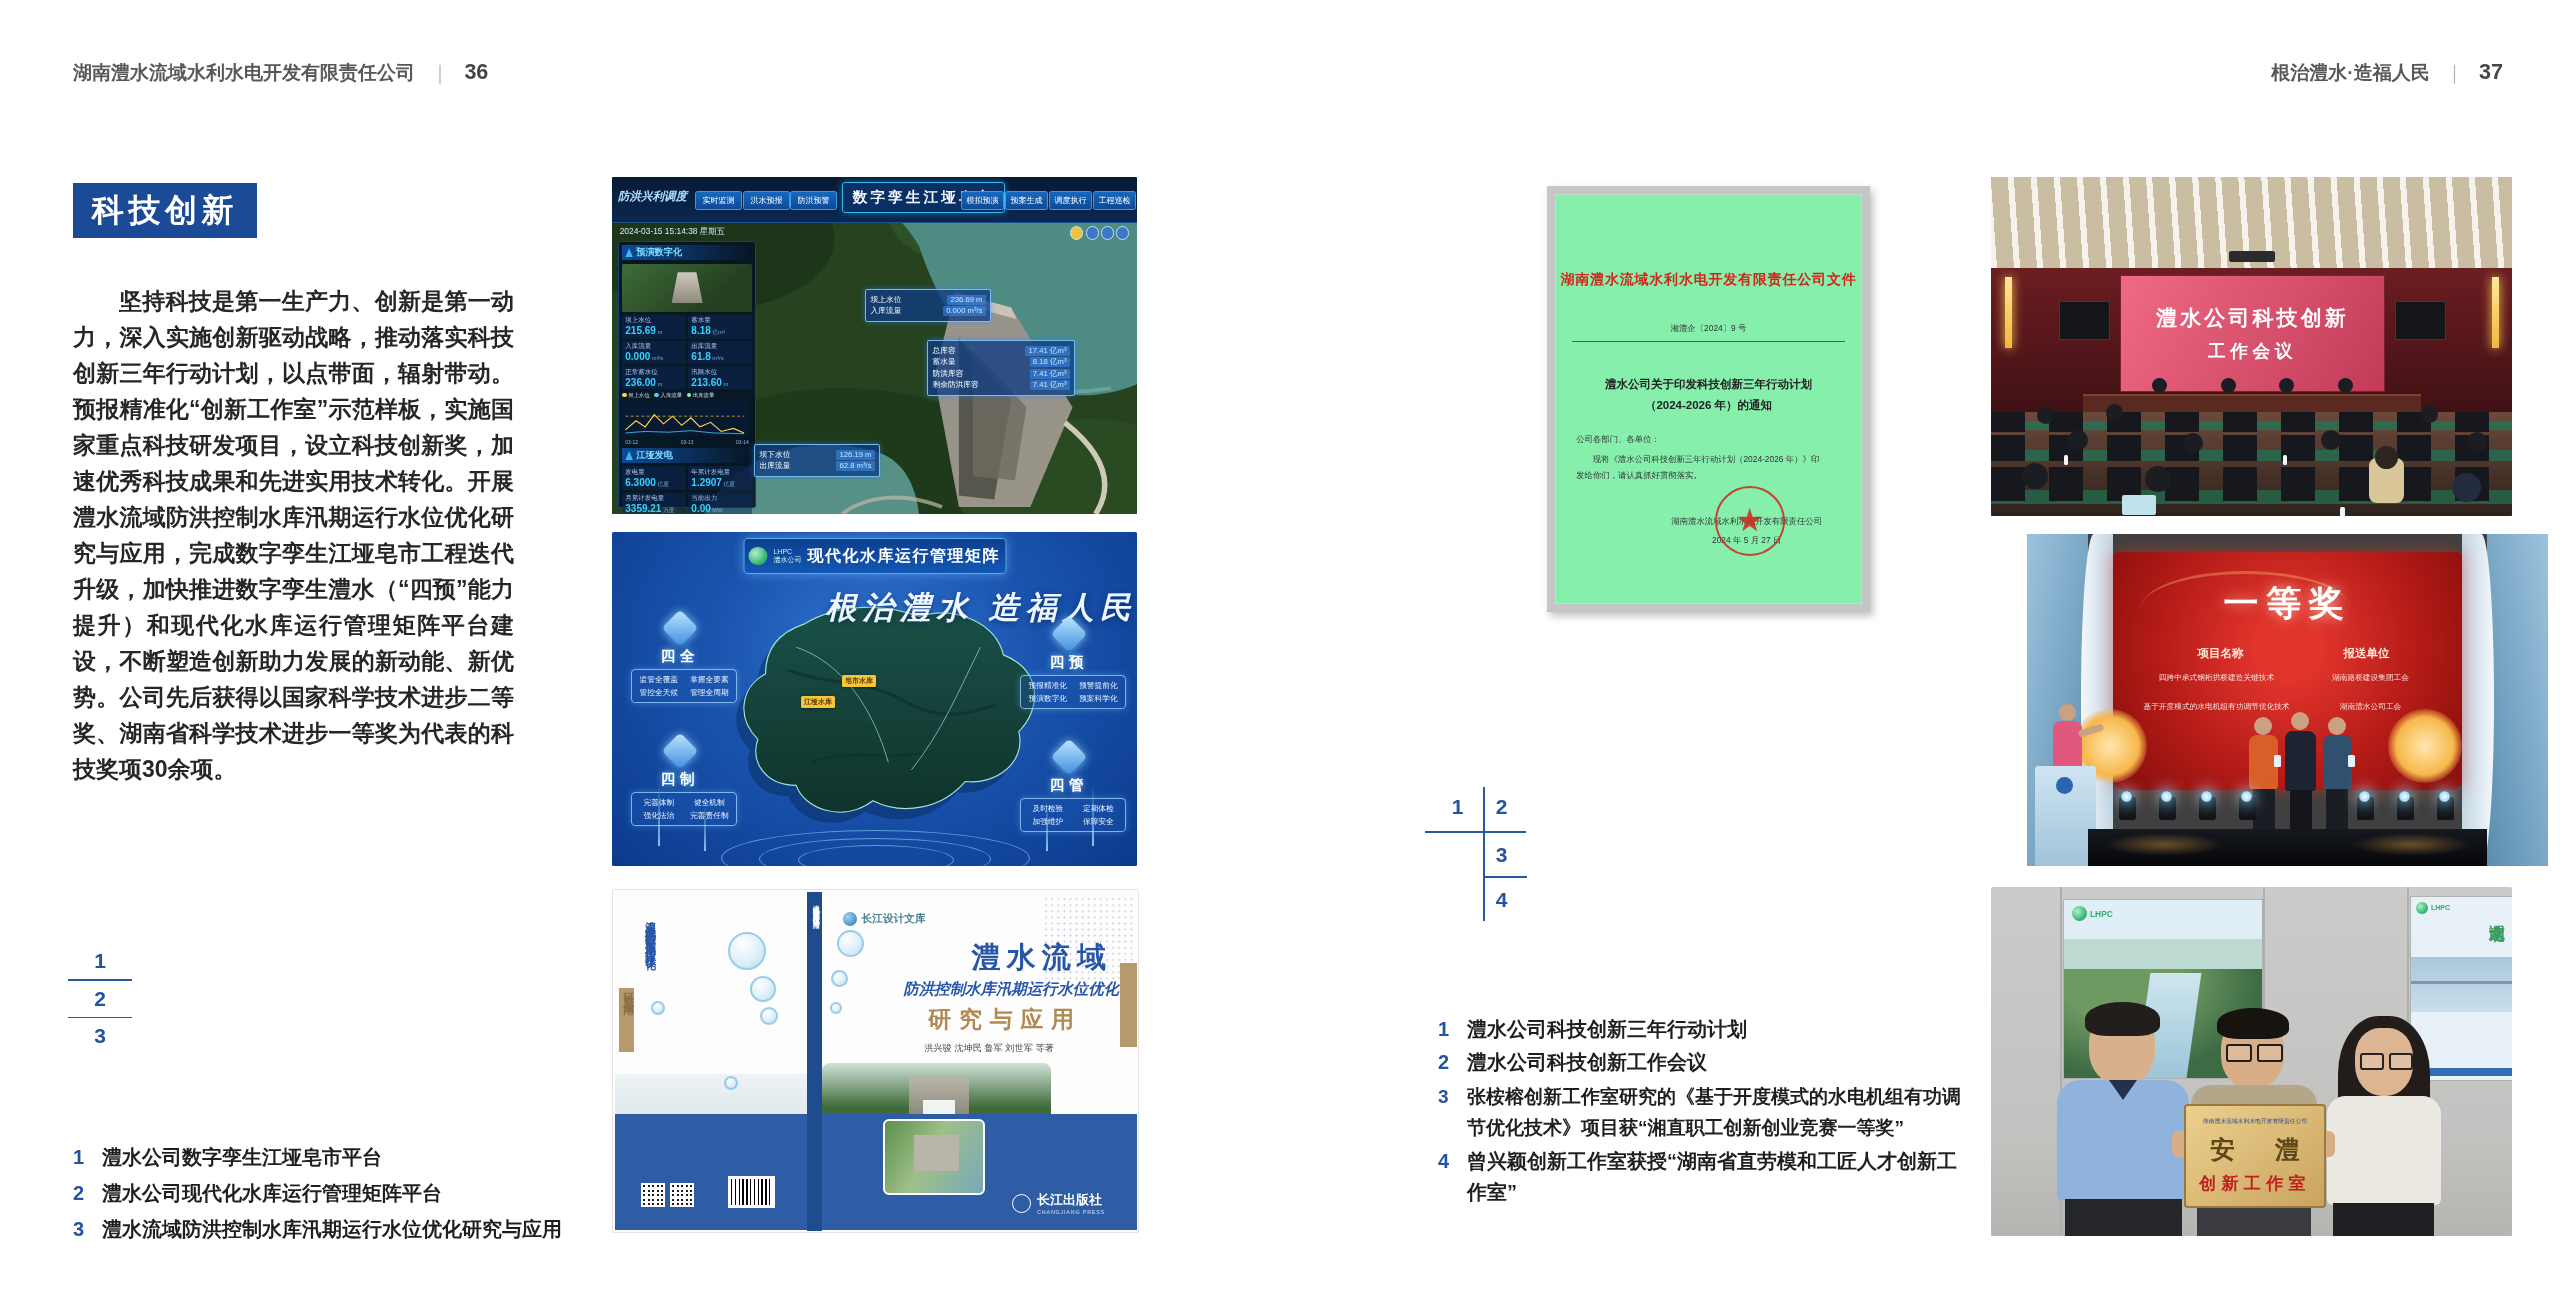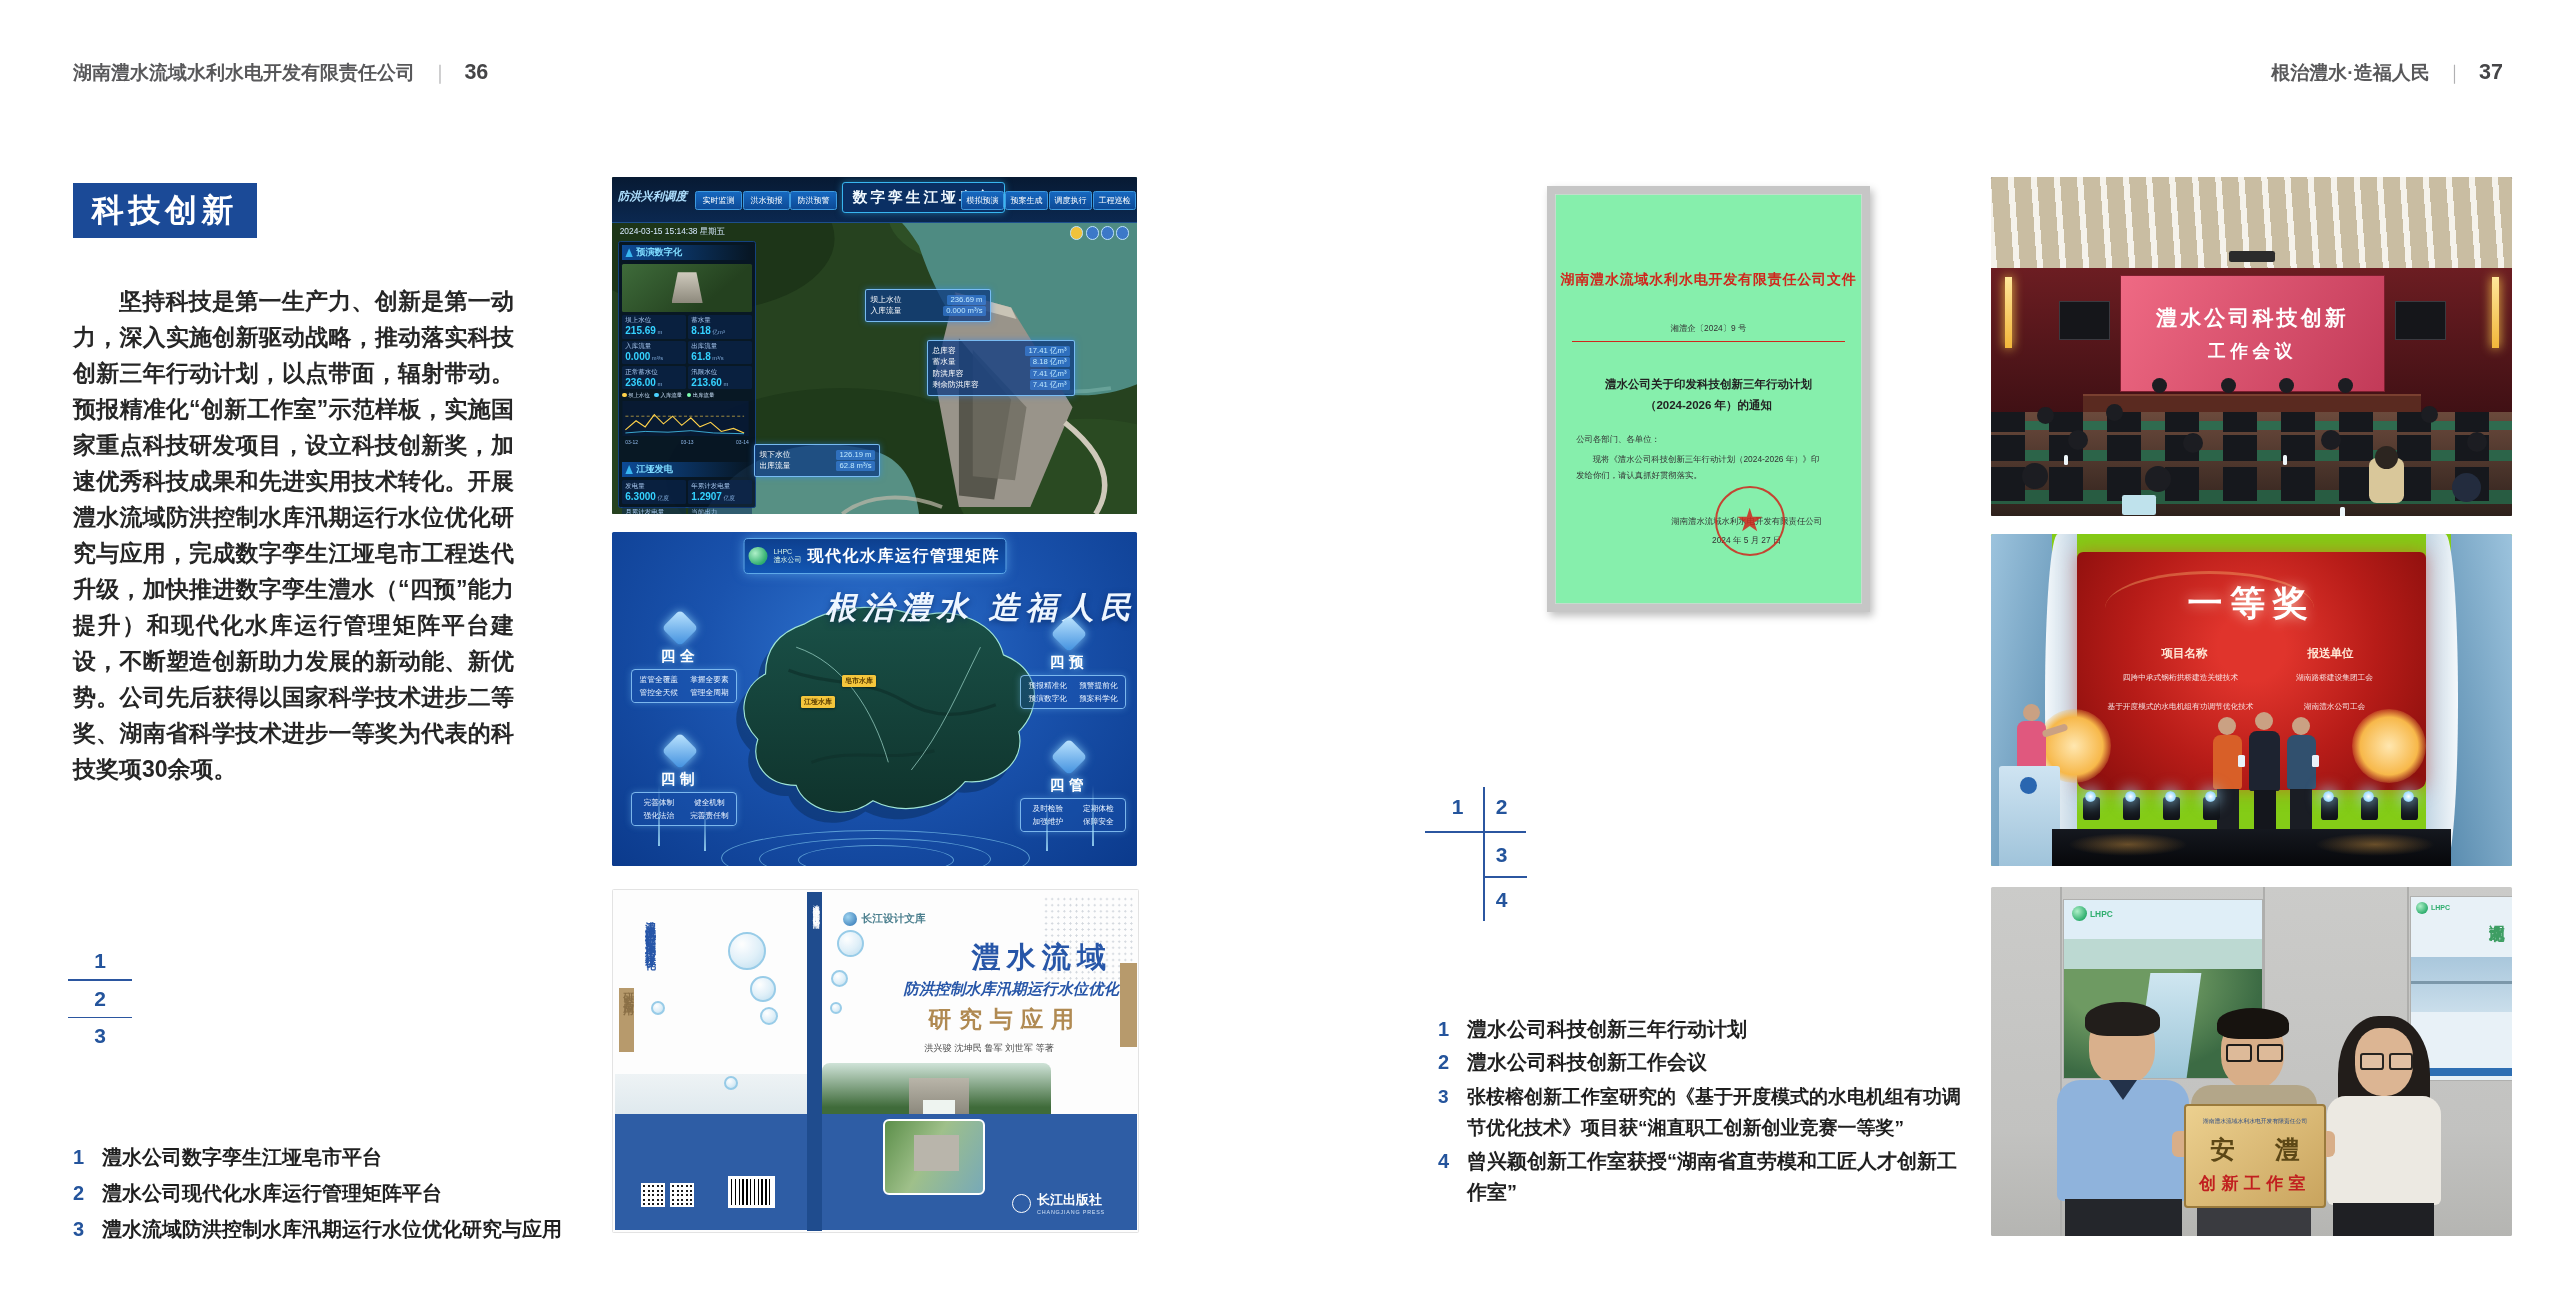--- a/index.html
+++ b/index.html
@@ -75,21 +75,21 @@
   .qr{position:absolute;width:20px;height:20px;background:
       repeating-linear-gradient(#1a1a1a 0 2.3px,#fff 2.3px 4.6px),repeating-linear-gradient(90deg,#1a1a1a 0 2.3px,#fff 2.3px 4.6px);
       background-blend-mode:lighten;border:2.3px solid #fff;}
   .barcode{position:absolute;background:#fff;display:flex;flex-direction:column;align-items:center;padding:3.1px;}
   .bars{width:41px;height:26px;background:repeating-linear-gradient(90deg,#000 0 1.5px,#fff 1.5px 3.8px);}
   
   .meet{background:#3a2a24;}
   .seatrow{position:absolute;background:repeating-linear-gradient(90deg,#16181d 0 34px,rgba(0,0,0,0) 34px 58px);}
   .head{position:absolute;border-radius:50%;background:#1c1d22;}
   
-  .aw{background:#84cc16;}
+  .aw{background:#404040;margin-left:36px;}
   .aw-light{position:absolute;width:17px;height:23px;background:#101318;border-radius:3.1px;}
   .aw-light:before{content:"";position:absolute;left:2.3px;top:-6.1px;width:10.7px;height:10.7px;border-radius:50%;
                    background:radial-gradient(#ffffff,#9fdcff 60%,rgba(159,220,255,0));box-shadow:0 0 12.3px 4.6px rgba(159,220,255,.55);}
   .person{position:absolute;border-radius:7.7px 7.7px 3.1px 3.1px;}
   .phead{position:absolute;border-radius:50%;background:#caa183;}
   
   .plq{background:linear-gradient(#cbcbc9,#c2c2c0 70%,#b5b5b2);}
   .plaque-board{position:absolute;background:linear-gradient(140deg,#ecd08f,#c9a45e);border:2.3px solid #9a7a3c;
                 border-radius:3.8px;display:flex;flex-direction:column;align-items:center;justify-content:center;gap:6.1px;}
   
@@ -216,21 +216,21 @@
         <rect width="166" height="46" fill="rgba(8,28,60,.6)"></rect>
         <line x1="4" y1="20" x2="160" y2="20" stroke="#ffd24a" stroke-width="1" stroke-dasharray="4 3" opacity=".8"></line>
         <polyline points="4,38 18,26 30,34 42,18 54,30 66,20 78,32 90,22 102,34 116,28 130,40 146,36 160,42" fill="none" stroke="#ffd24a" stroke-width="1.5"></polyline>
         <polyline points="4,42 30,40 60,41 90,39 120,42 160,43" fill="none" stroke="#4ad2ff" stroke-width="1"></polyline>
       </svg>
       <div style="display:flex;justify-content:space-between;font-size:5px;color:#8fb8e8;padding:0 3.1px;">
         <span>03-12</span>
         <span>03-13</span>
         <span>03-14</span>
       </div>
-      <div class="dp-head" style="margin-top:17px;">江垭发电</div>
+      <div class="dp-head" style="margin-top:3px;">江垭发电</div>
       <div class="dp-grid">
         <div class="dp-cell">
             <div class="dp-l">发电量</div>
             <div class="dp-v"><span>6.3000</span><span class="dp-u">亿度</span></div>
           </div>
         <div class="dp-cell">
             <div class="dp-l">年累计发电量</div>
             <div class="dp-v"><span>1.2907</span><span class="dp-u">亿度</span></div>
           </div>
         <div class="dp-cell">

